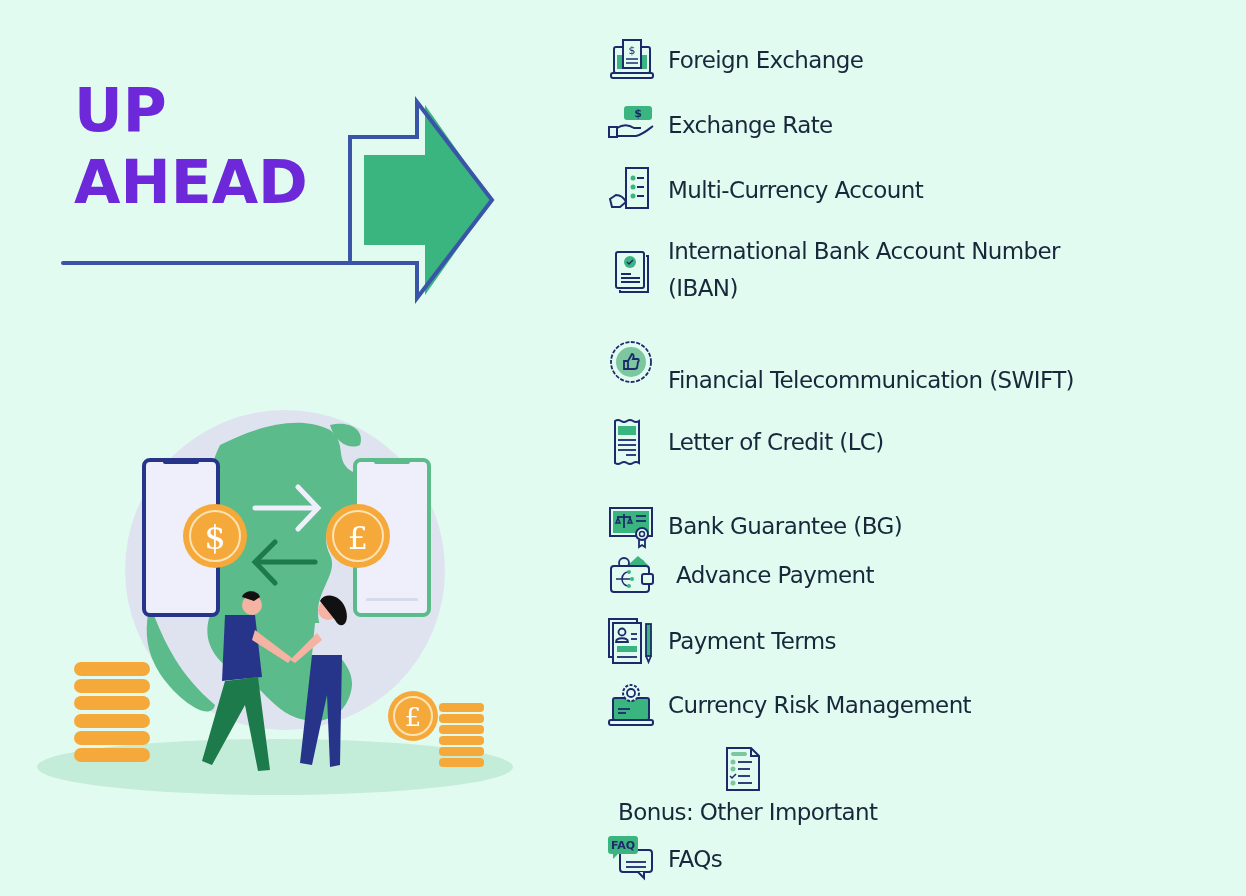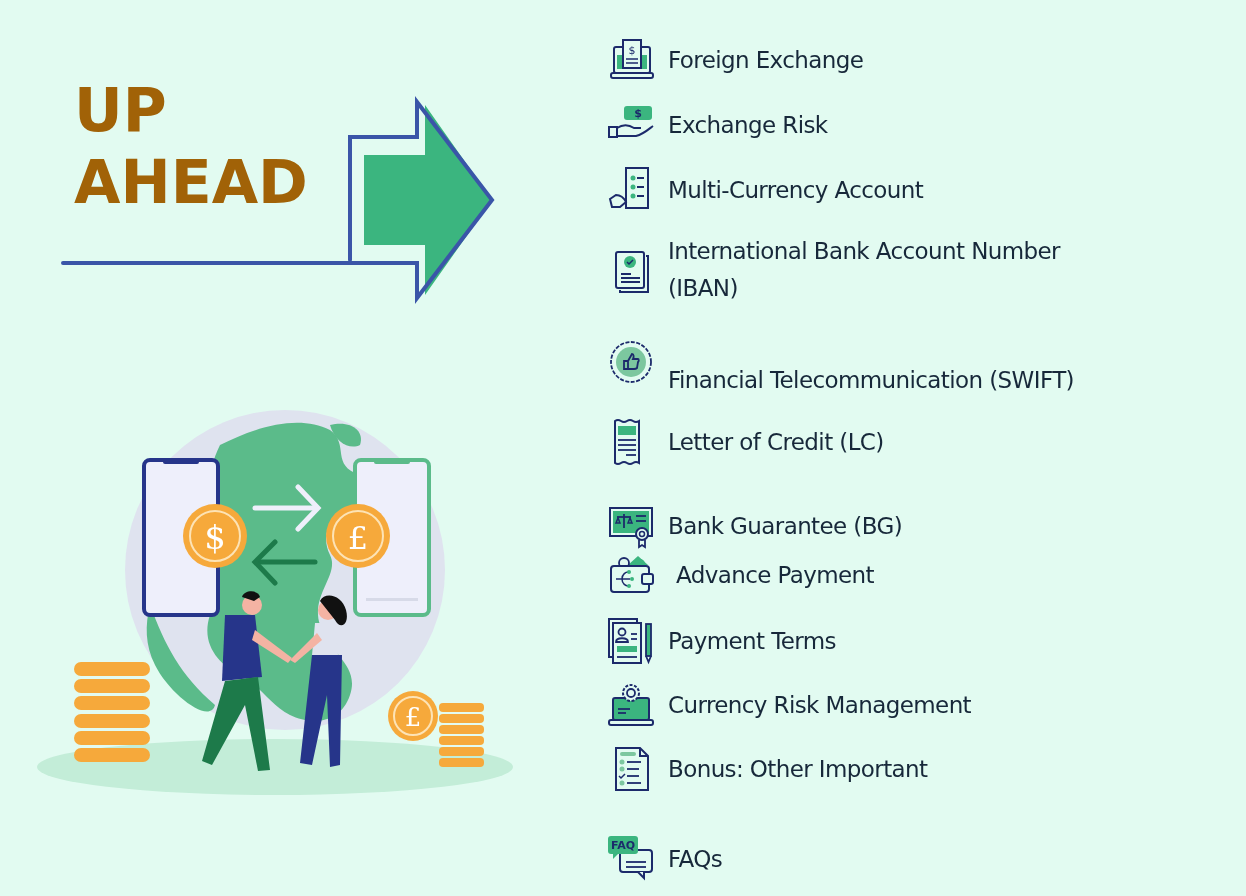--- a/index.html
+++ b/index.html
@@ -6,21 +6,21 @@
   body {
     width:1246px; height:896px; overflow:hidden;
     background:#e2fbf1;
     font-family:"Liberation Sans", sans-serif;
     position:relative;
   }
   .title {
     position:absolute; left:74px; top:74px;
     font-family:"DejaVu Sans", sans-serif;
     font-weight:bold; font-size:60px; line-height:72px;
-    color:#a16207; letter-spacing:0px;
+    color:#6d28d9; letter-spacing:0px;
   }
   .title span { display:block; }
   .arrow-svg { position:absolute; left:60px; top:95px; }
   .illus { position:absolute; left:30px; top:405px; }
   .list { position:absolute; left:606px; top:0; width:640px; }
   .item {
     position:absolute; left:0; display:flex; align-items:center;
   }
   .icon { width:50px; height:50px; flex:none; }
   .label {
@@ -132,21 +132,21 @@
     <span class="label">Foreign Exchange</span>
   </div>
 
   <div class="item" style="top:100px;">
     <svg class="icon" viewBox="0 0 50 50">
       <rect x="18" y="6" width="28" height="14" rx="3" fill="#3bb57f"></rect>
       <text x="32" y="17" text-anchor="middle" font-size="11" font-weight="bold" fill="#1c2a6b" font-family="DejaVu Sans, sans-serif">$</text>
       <rect x="3" y="27" width="8" height="10" fill="none" stroke="#1c2a6b" stroke-width="2"></rect>
       <path d="M11,28 C17,24 22,24 28,28 L35,28 M11,36 L30,36 C38,34 44,28 47,26" fill="none" stroke="#1c2a6b" stroke-width="2"></path>
     </svg>
-    <span class="label">Exchange Risk</span>
+    <span class="label">Exchange Rate</span>
   </div>
 
   <div class="item" style="top:165px;">
     <svg class="icon" viewBox="0 0 50 50">
       <rect x="20" y="3" width="22" height="40" fill="none" stroke="#1c2a6b" stroke-width="2"></rect>
       <circle cx="27" cy="13" r="2.5" fill="#3bb57f"></circle>
         <line x1="31" y1="13" x2="38" y2="13" stroke="#1c2a6b" stroke-width="2"></line>
       <circle cx="27" cy="22" r="2.5" fill="#3bb57f"></circle>
         <line x1="31" y1="22" x2="38" y2="22" stroke="#1c2a6b" stroke-width="2"></line>
       <circle cx="27" cy="31" r="2.5" fill="#3bb57f"></circle>
@@ -242,21 +242,21 @@
       <rect x="7" y="18" width="36" height="22" rx="2" fill="#3bb57f" stroke="#1c2a6b" stroke-width="2"></rect>
       <circle cx="25" cy="13" r="8" fill="#e2fbf1" stroke="#1c2a6b" stroke-width="2" stroke-dasharray="3 1.5"></circle>
       <circle cx="25" cy="13" r="4" fill="none" stroke="#1c2a6b" stroke-width="1.8"></circle>
       <line x1="12" y1="29" x2="24" y2="29" stroke="#1c2a6b" stroke-width="1.8"></line>
       <line x1="12" y1="33" x2="20" y2="33" stroke="#1c2a6b" stroke-width="1.8"></line>
       <rect x="3" y="40" width="44" height="5" rx="2" fill="none" stroke="#1c2a6b" stroke-width="2"></rect>
     </svg>
     <span class="label">Currency Risk Management</span>
   </div>
 
-  <div class="item" style="top:744px;">
+  <div class="item" style="top:744px;flex-direction:column;">
     <svg class="icon" viewBox="0 0 50 50">
       <path d="M10,4 L34,4 L42,12 L42,46 L10,46 Z" fill="none" stroke="#1c2a6b" stroke-width="2"></path>
       <path d="M34,4 L34,12 L42,12" fill="none" stroke="#1c2a6b" stroke-width="2"></path>
       <rect x="14" y="8" width="16" height="4" rx="2" fill="#7cc79f"></rect>
       <circle cx="16" cy="18" r="2.5" fill="#7cc79f"></circle>
         <line x1="21" y1="18" x2="35" y2="18" stroke="#1c2a6b" stroke-width="1.8"></line>
       <circle cx="16" cy="25" r="2.5" fill="#7cc79f"></circle>
         <line x1="21" y1="25" x2="33" y2="25" stroke="#1c2a6b" stroke-width="1.8"></line>
       <polyline points="13,32 15,34 19,30" fill="none" stroke="#1c2a6b" stroke-width="1.5"></polyline>
         <line x1="21" y1="32" x2="33" y2="32" stroke="#1c2a6b" stroke-width="1.8"></line>

